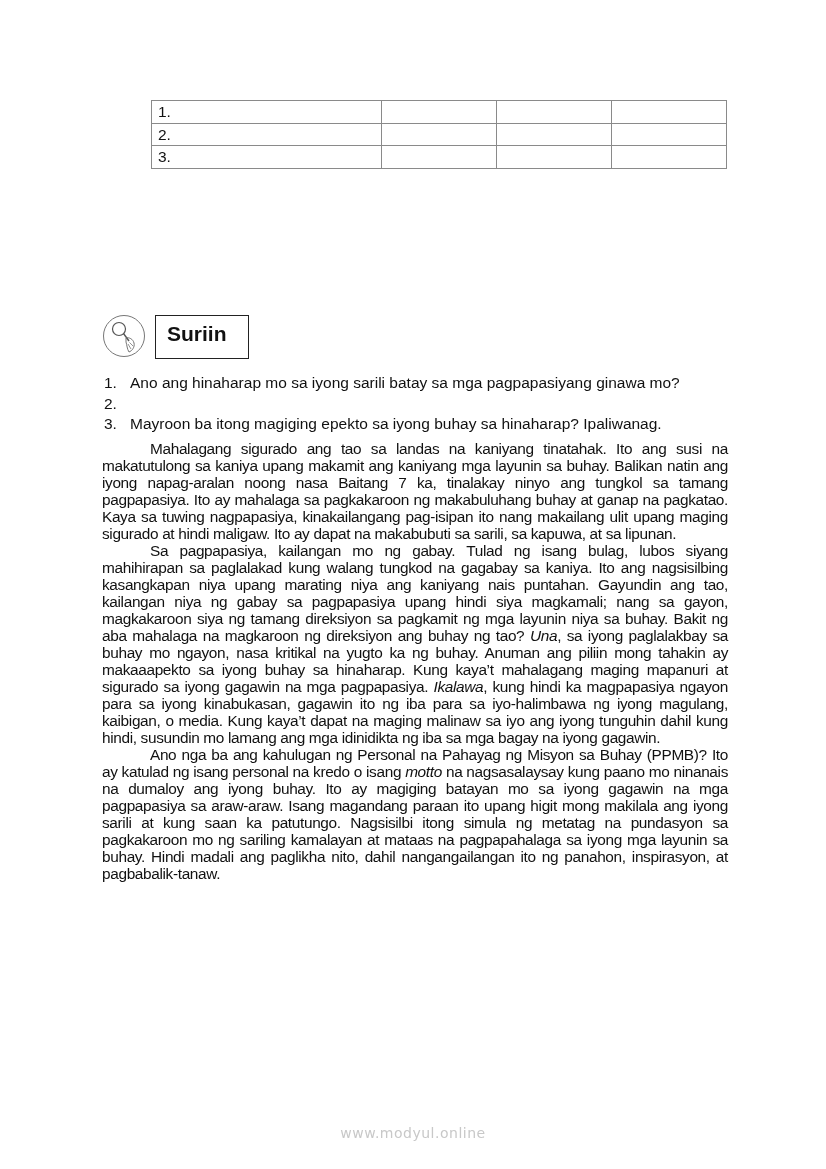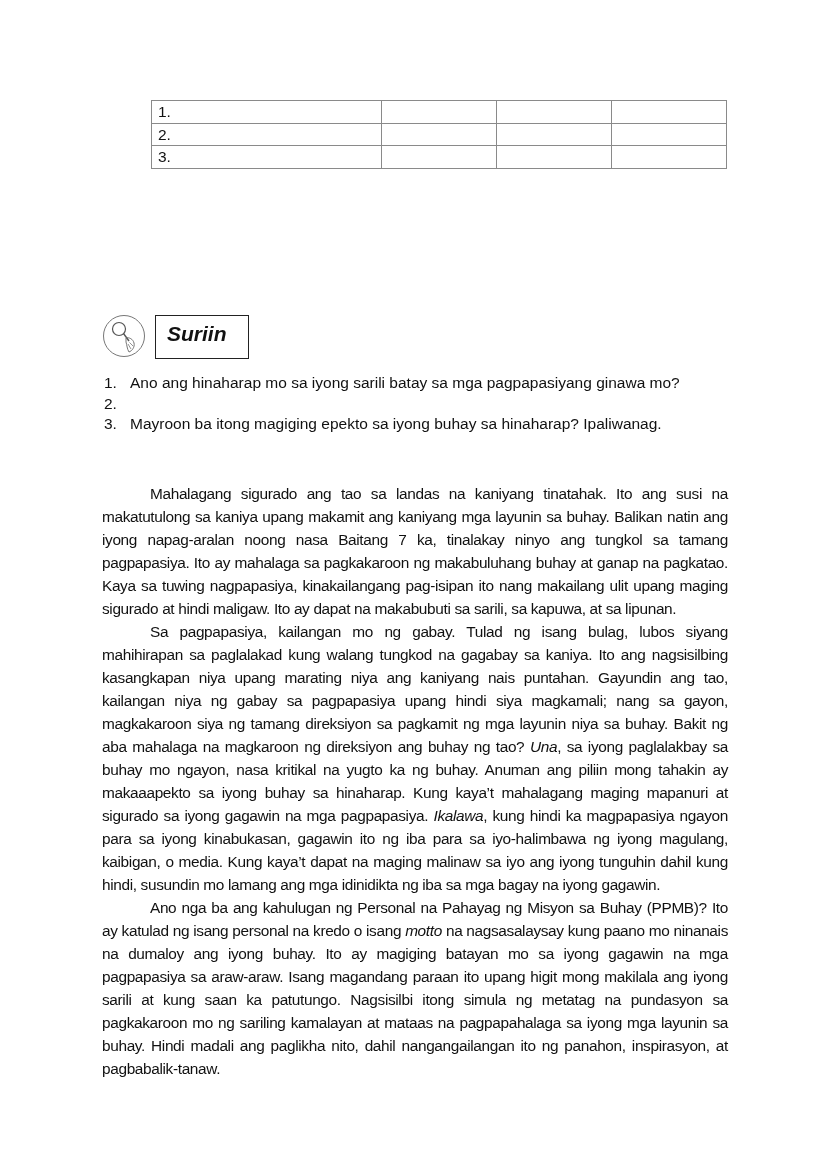--- a/index.html
+++ b/index.html
@@ -12,31 +12,31 @@
   .tbl td { border: 1px solid #8a8a8a; vertical-align: top; padding: 1px 6px 1px 6px; }
   .tbl tr.head td { height: 80px; }
   .tbl tr.row td { height: 19px; padding-top: 1px; padding-bottom: 0; }
   .c1 { width: 133px; } .c2 { width: 131px; } .c3 { width: 130px; } .c4 { width: 130px; }
 
   
   .icon-wrap { position: absolute; left: 102px; top: 314px; width: 44px; height: 44px; }
   .suriin-box { position: absolute; left: 155px; top: 315px; width: 94px; height: 44px;
                 border: 1px solid #222; box-sizing: border-box; }
   .suriin-title { position: absolute; left: 11px; top: 6px; font-family: "Liberation Sans", sans-serif;
-                  font-weight: bold; font-style: italic; font-size: 21px; color: #111; }
+                  font-weight: bold; font-size: 21px; color: #111; }
 
   
   .questions { position: absolute; left: 104px; top: 373px; margin: 0; padding: 0; list-style: none;
                font-family: "Liberation Sans", sans-serif; font-size: 15.5px; line-height: 20.7px; }
   .questions li { display: flex; }
   .questions .num { width: 26px; }
 
   
-  .body { position: absolute; left: 102px; top: 482px; width: 626px;
-          font-family: "Liberation Sans", sans-serif; font-size: 15.4px; line-height: 23px;
+  .body { position: absolute; left: 102px; top: 440px; width: 626px;
+          font-family: "Liberation Sans", sans-serif; font-size: 15.4px; line-height: 17px;
           text-align: justify; letter-spacing: -0.35px; }
   .body p { margin: 0; text-indent: 48px; }
   .body em { }
 
   .footer { position: absolute; left: 0; width: 826px; top: 1125px; text-align: center;
             font-family: "DejaVu Sans", sans-serif; font-size: 14px; color: #c8c8c8; letter-spacing: 0.5px; }
 </style>
 </head>
 <body>
 
@@ -92,13 +92,14 @@
       <span>Mayroon ba itong magiging epekto sa iyong buhay sa hinaharap? Ipaliwanag.</span>
     </li>
   </ol>
 
   <div class="body">
     <p><span>Mahalagang sigurado ang tao sa landas na kaniyang tinatahak. Ito ang susi na makatutulong sa kaniya upang makamit ang kaniyang mga layunin sa buhay. Balikan natin ang iyong napag-aralan noong nasa Baitang 7 ka, tinalakay ninyo ang tungkol sa tamang pagpapasiya. Ito ay mahalaga sa pagkakaroon ng makabuluhang buhay at ganap na pagkatao. Kaya sa tuwing nagpapasiya, kinakailangang pag-isipan ito nang makailang ulit upang maging sigurado at hindi maligaw. Ito ay dapat na makabubuti sa sarili, sa kapuwa, at sa lipunan.</span></p>
     <p><span>Sa pagpapasiya, kailangan mo ng gabay. Tulad ng isang bulag, lubos siyang mahihirapan sa paglalakad kung walang tungkod na gagabay sa kaniya. Ito ang nagsisilbing kasangkapan niya upang marating niya ang kaniyang nais puntahan. Gayundin ang tao, kailangan niya ng gabay sa pagpapasiya upang hindi siya magkamali; nang sa gayon, magkakaroon siya ng tamang direksiyon sa pagkamit ng mga layunin niya sa buhay. Bakit ng aba mahalaga na magkaroon ng direksiyon ang buhay ng tao? </span><em>Una</em><span>, sa iyong paglalakbay sa buhay mo ngayon, nasa kritikal na yugto ka ng buhay. Anuman ang piliin mong tahakin ay makaaapekto sa iyong buhay sa hinaharap. Kung kaya’t mahalagang maging mapanuri at sigurado sa iyong gagawin na mga pagpapasiya. </span><em>Ikalawa</em><span>, kung hindi ka magpapasiya ngayon para sa iyong kinabukasan, gagawin ito ng iba para sa iyo-halimbawa ng iyong magulang, kaibigan, o media. Kung kaya’t dapat na maging malinaw sa iyo ang iyong tunguhin dahil kung hindi, susundin mo lamang ang mga idinidikta ng iba sa mga bagay na iyong gagawin.</span></p>
     <p><span>Ano nga ba ang kahulugan ng Personal na Pahayag ng Misyon sa Buhay (PPMB)? Ito ay katulad ng isang personal na kredo o isang </span><em>motto</em><span> na nagsasalaysay kung paano mo ninanais na dumaloy ang iyong buhay. Ito ay magiging batayan mo sa iyong gagawin na mga pagpapasiya sa araw-araw. Isang magandang paraan ito upang higit mong makilala ang iyong sarili at kung saan ka patutungo. Nagsisilbi itong simula ng metatag na pundasyon sa pagkakaroon mo ng sariling kamalayan at mataas na pagpapahalaga sa iyong mga layunin sa buhay. Hindi madali ang paglikha nito, dahil nangangailangan ito ng panahon, inspirasyon, at pagbabalik-tanaw.</span></p>
   </div>
 
+  <div class="footer">www.modyul.online</div>
 </div>
 
 </body></html>

